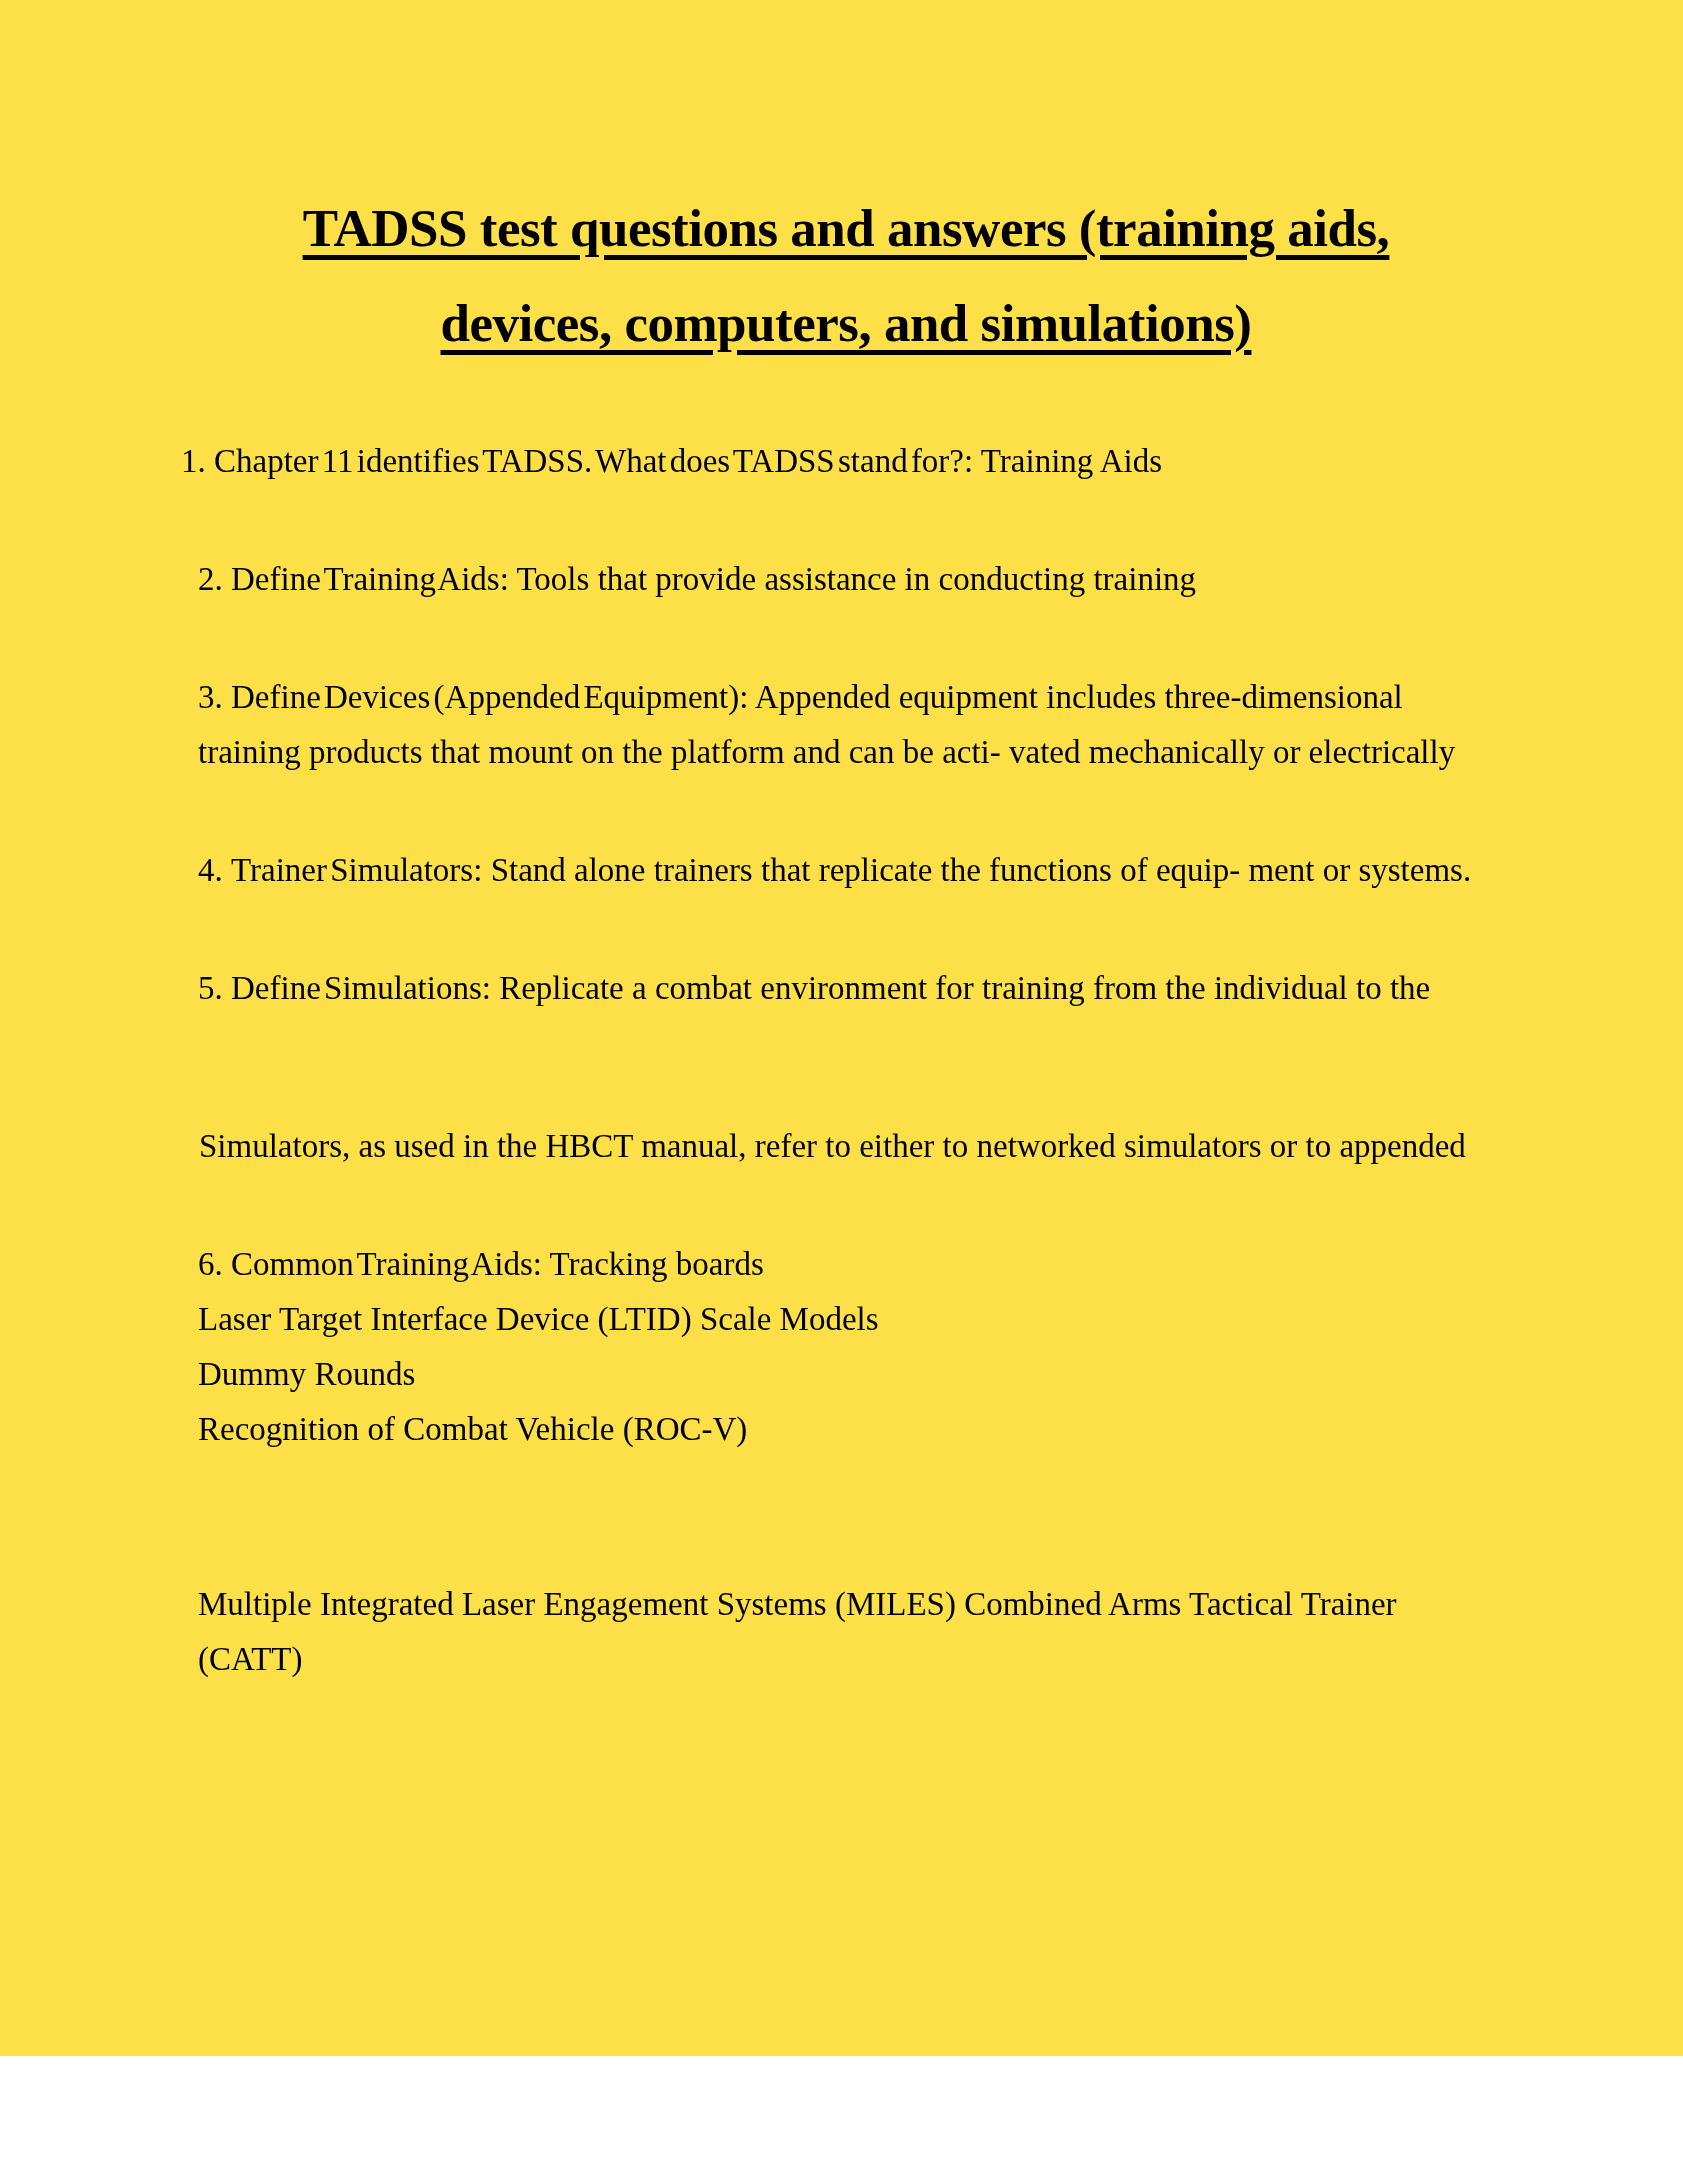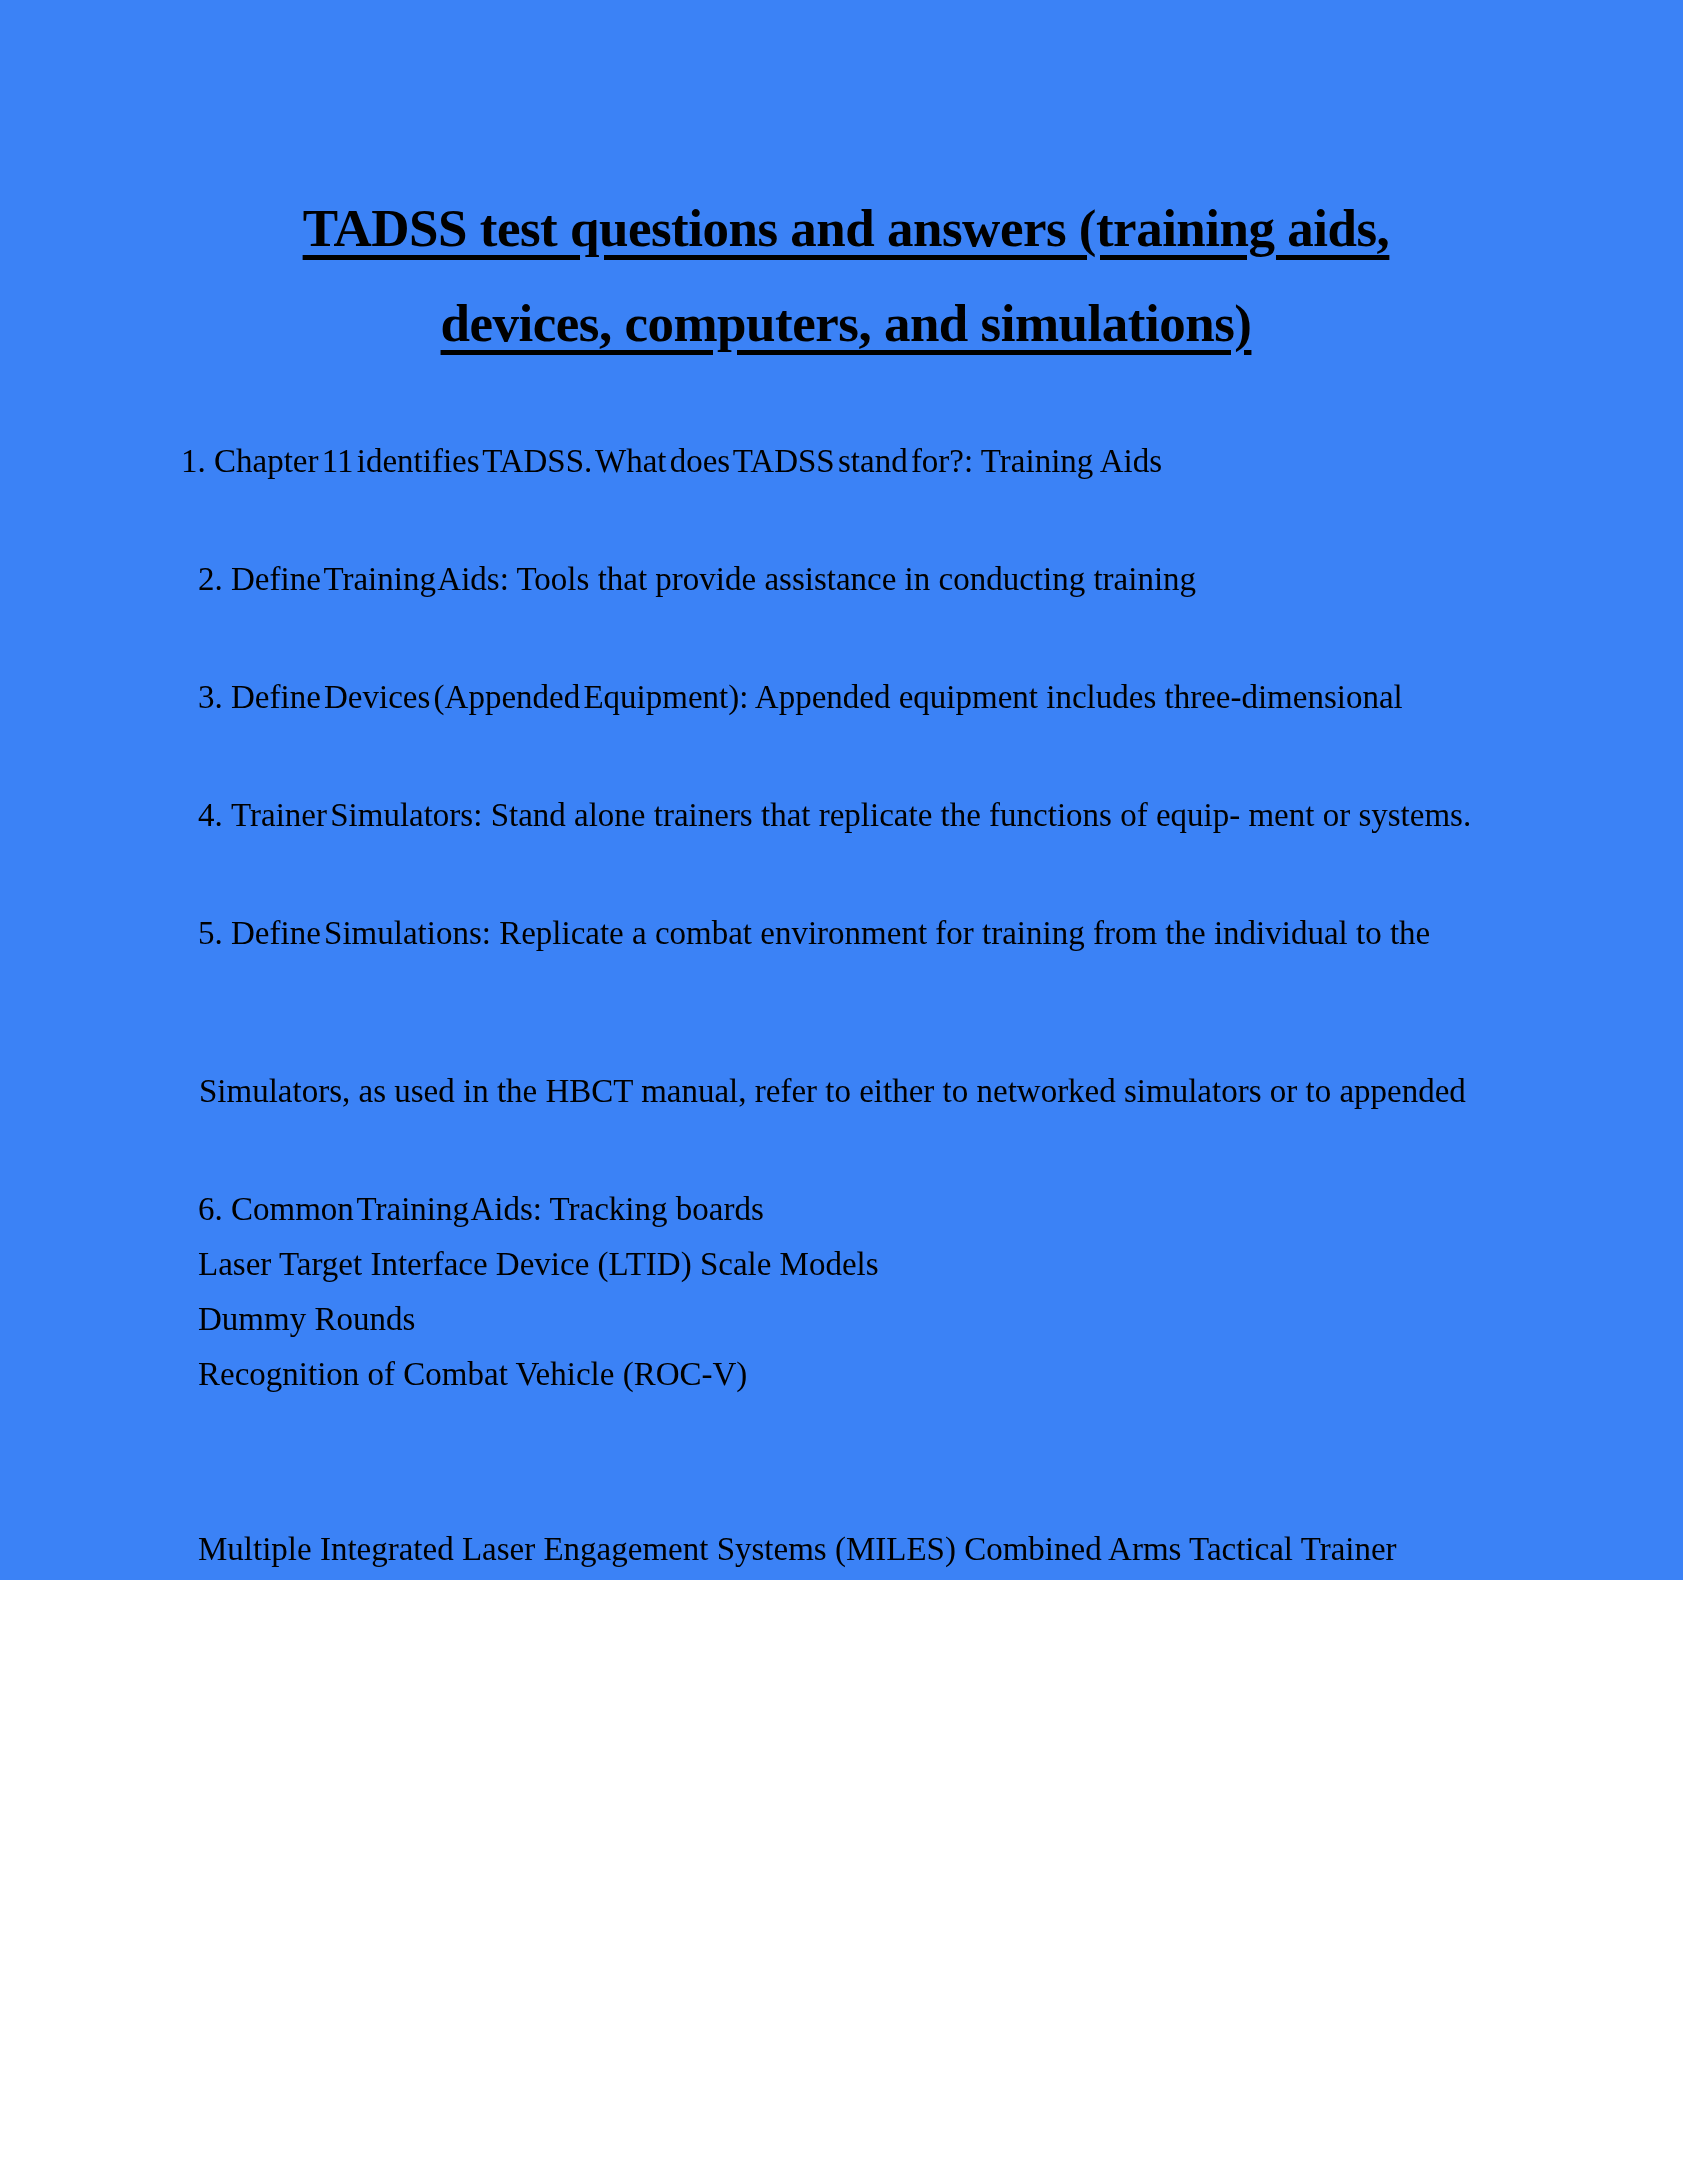--- a/index.html
+++ b/index.html
@@ -1,20 +1,20 @@
 <!DOCTYPE html>
 <html><head>
 <meta charset="utf-8">
 <style>
   html, body { margin: 0; padding: 0; background: #ffffff; }
   .page {
     position: relative;
     width: 1683px;
-    height: 1580px;
-    background: #3b82f6;
+    height: 2056px;
+    background: #fde047;
     color: #000000;
     font-family: "Liberation Serif", "DejaVu Serif", serif;
     padding: 181px 139px 0 170px;
     box-sizing: border-box;
     overflow: hidden;
   }
   .title {
     margin: 0 0 63px -22px;
     font-size: 53px;
     line-height: 95px;
@@ -44,21 +44,21 @@
 <body>
 
 <div class="page">
 
   <h1 class="title"><span class="title-line">TADSS test questions and answers (training aids,</span><br><span class="title-line">devices, computers, and simulations)</span></h1>
 
   <p class="para q1"><span>1.</span> <span class="b">Chapter 11 identifies TADSS. What does TADSS stand for?:</span> <span>Training Aids</span><br></p>
 
   <p class="para"><span>2.</span> <span class="b">Define Training Aids:</span> <span>Tools that provide assistance in conducting training</span></p>
 
-  <p class="para"><span>3.</span> <span class="b">Define Devices (Appended Equipment):</span> <span>Appended equipment includes three-dimensional</span><br></p>
+  <p class="para"><span>3.</span> <span class="b">Define Devices (Appended Equipment):</span> <span>Appended equipment includes three-dimensional</span><br><span>training products that mount on the platform and can be acti- vated mechanically or electrically</span></p>
 
   <p class="para"><span>4.</span> <span class="b">Trainer Simulators:</span> <span>Stand alone trainers that replicate the functions of equip- ment or systems.</span></p>
 
   <p class="para"><span>5.</span> <span class="b">Define Simulations:</span> <span>Replicate a combat environment for training from the individual to the</span><br></p>
 
   <div class="spacer-a"></div>
 
   <p class="para flush"><span>Simulators, as used in the HBCT manual, refer to either to networked simulators or to appended</span><br></p>
 
   <p class="para"><span>6.</span> <span class="b">Common Training Aids:</span> <span>Tracking boards</span><br><span>Laser Target Interface Device (LTID) Scale Models</span><br><span>Dummy Rounds</span><br><span>Recognition of Combat Vehicle (ROC-V)</span></p>

